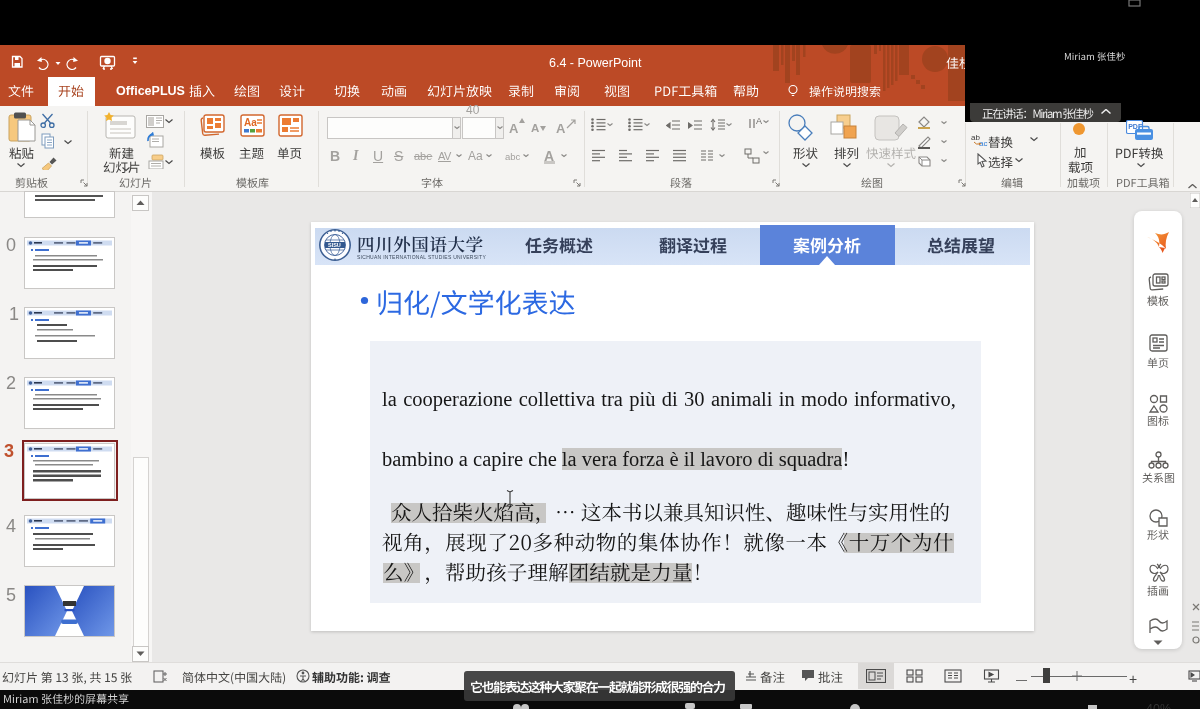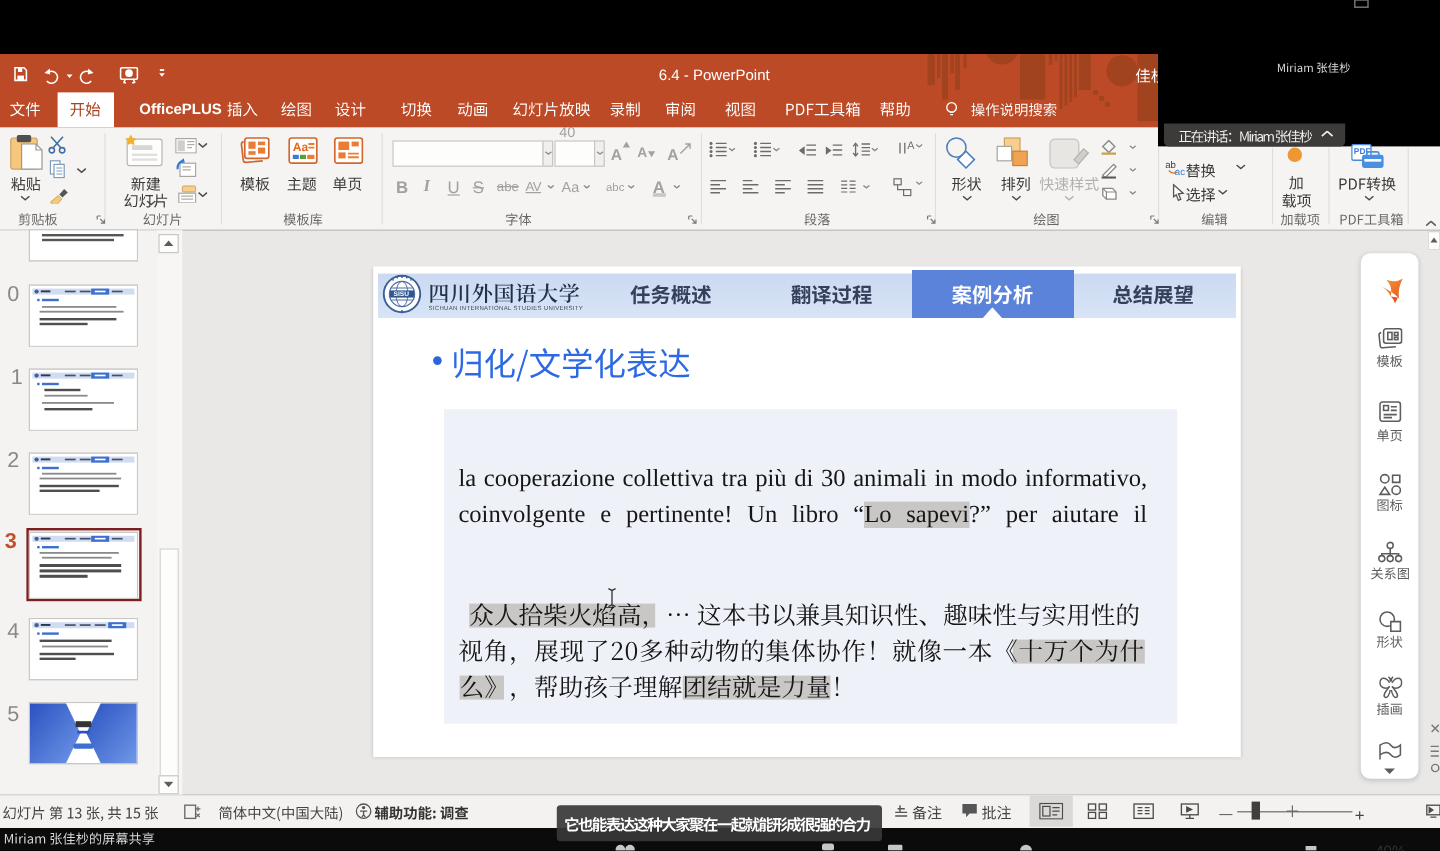--- a/index.html
+++ b/index.html
@@ -1111,21 +1111,21 @@
         <use href="#a84_8868" transform="translate(145.6,27) scale(0.05400)"></use>
         <use href="#a85_8fbe" transform="translate(172.6,27) scale(0.05400)"></use>
       </g>
     </svg>
     <div style="position:absolute;left:369.5px;top:341px;width:611.5px;height:262px;background:#eef1f7;"></div>
     <div style="position:absolute;left:390.5px;top:503px;width:155.5px;height:19.5px;background:#c8c7c5;"></div>
     <div style="position:absolute;left:844px;top:533px;width:109.5px;height:19.5px;background:#c8c7c5;"></div>
     <div style="position:absolute;left:383px;top:563px;width:37px;height:19.5px;background:#c8c7c5;"></div>
     <div style="position:absolute;left:569px;top:563px;width:123px;height:19.5px;background:#c8c7c5;"></div>
     <div style="position:absolute;left:382px;top:389.2px;font-family:'Liberation Serif',serif;font-size:20.5px;color:#161616;width:574px;text-align:justify;text-align-last:justify;white-space:normal;line-height:21px;height:25px">la cooperazione collettiva tra più di 30 animali in modo informativo,</div>
-    <div style="position:absolute;left:382px;top:418.9px;font-family:'Liberation Serif',serif;font-size:20.5px;color:#161616;width:574px;text-align:justify;text-align-last:justify;white-space:normal;line-height:21px;height:25px">coinvolgente e pertinente! Un libro “<span style="background:#c8c7c5">Lo sapevi</span>?” per aiutare il</div>
+    <div style="position:absolute;left:382px;top:448.6px;font-family:'Liberation Serif',serif;font-size:20.5px;color:#161616;width:574px;text-align:justify;text-align-last:left;white-space:normal;line-height:21px;height:25px">bambino a capire che <span style="background:#c8c7c5">la vera forza è il lavoro di squadra</span>!</div>
     <svg style="position:absolute;left:391px;top:499.5px;" width="561" height="26" viewBox="0 0 561 26">
       <g fill="#161616">
         <use href="#r0_4f17" transform="translate(0.0,20) scale(0.04100)"></use>
         <use href="#r1_4eba" transform="translate(20.5,20) scale(0.04100)"></use>
         <use href="#r2_62fe" transform="translate(41.0,20) scale(0.04100)"></use>
         <use href="#r3_67f4" transform="translate(61.5,20) scale(0.04100)"></use>
         <use href="#r4_706b" transform="translate(82.0,20) scale(0.04100)"></use>
         <use href="#r5_7130" transform="translate(102.5,20) scale(0.04100)"></use>
         <use href="#r6_9ad8" transform="translate(123.1,20) scale(0.04100)"></use>
         <use href="#r7_ff0c" transform="translate(143.6,20) scale(0.04100)"></use>

